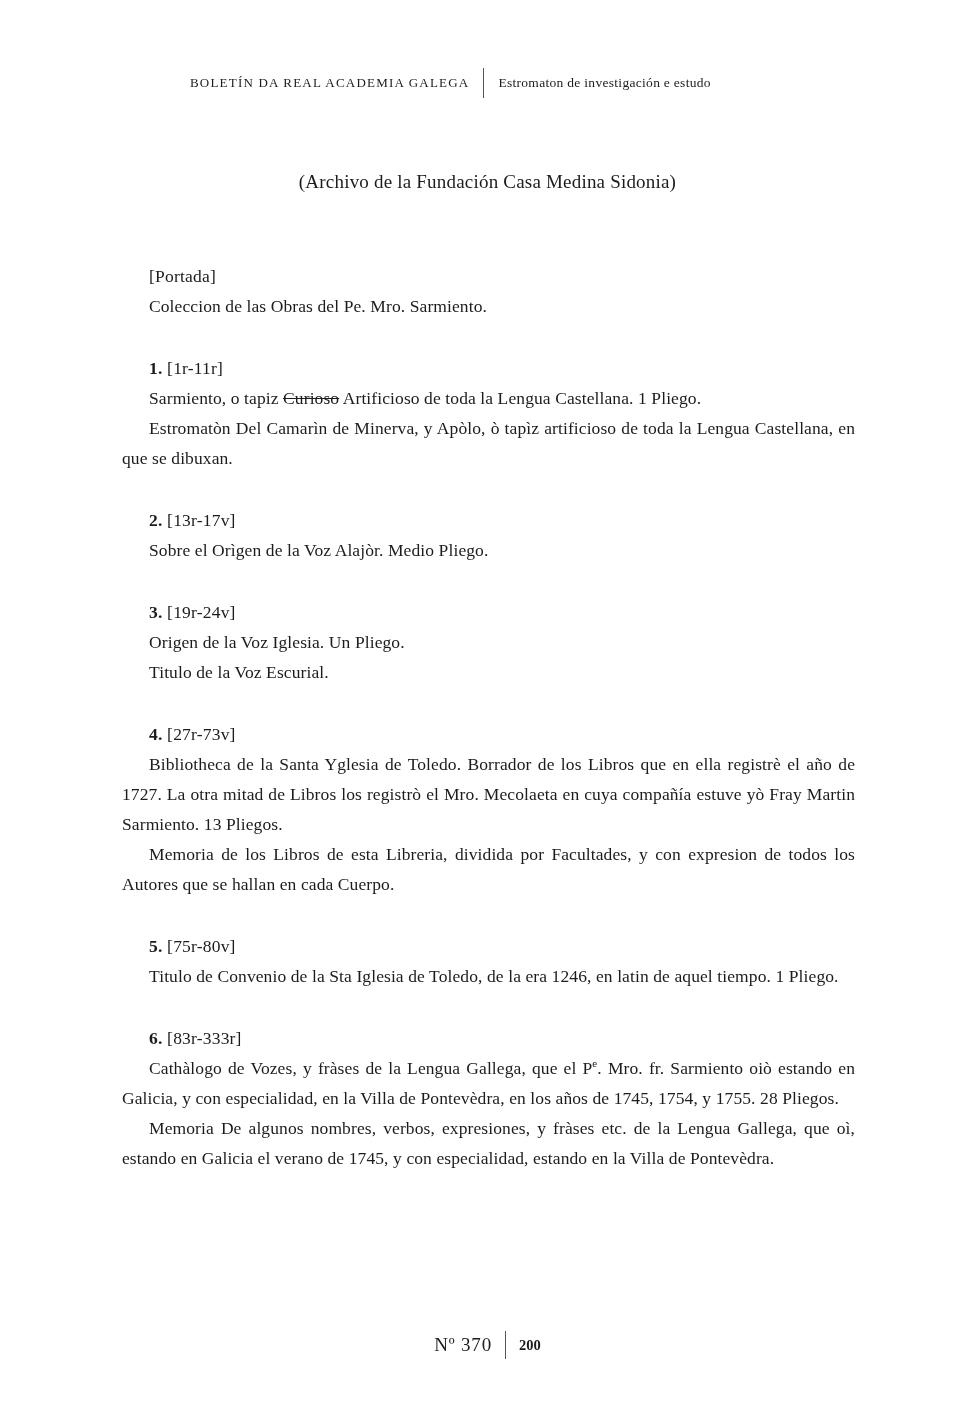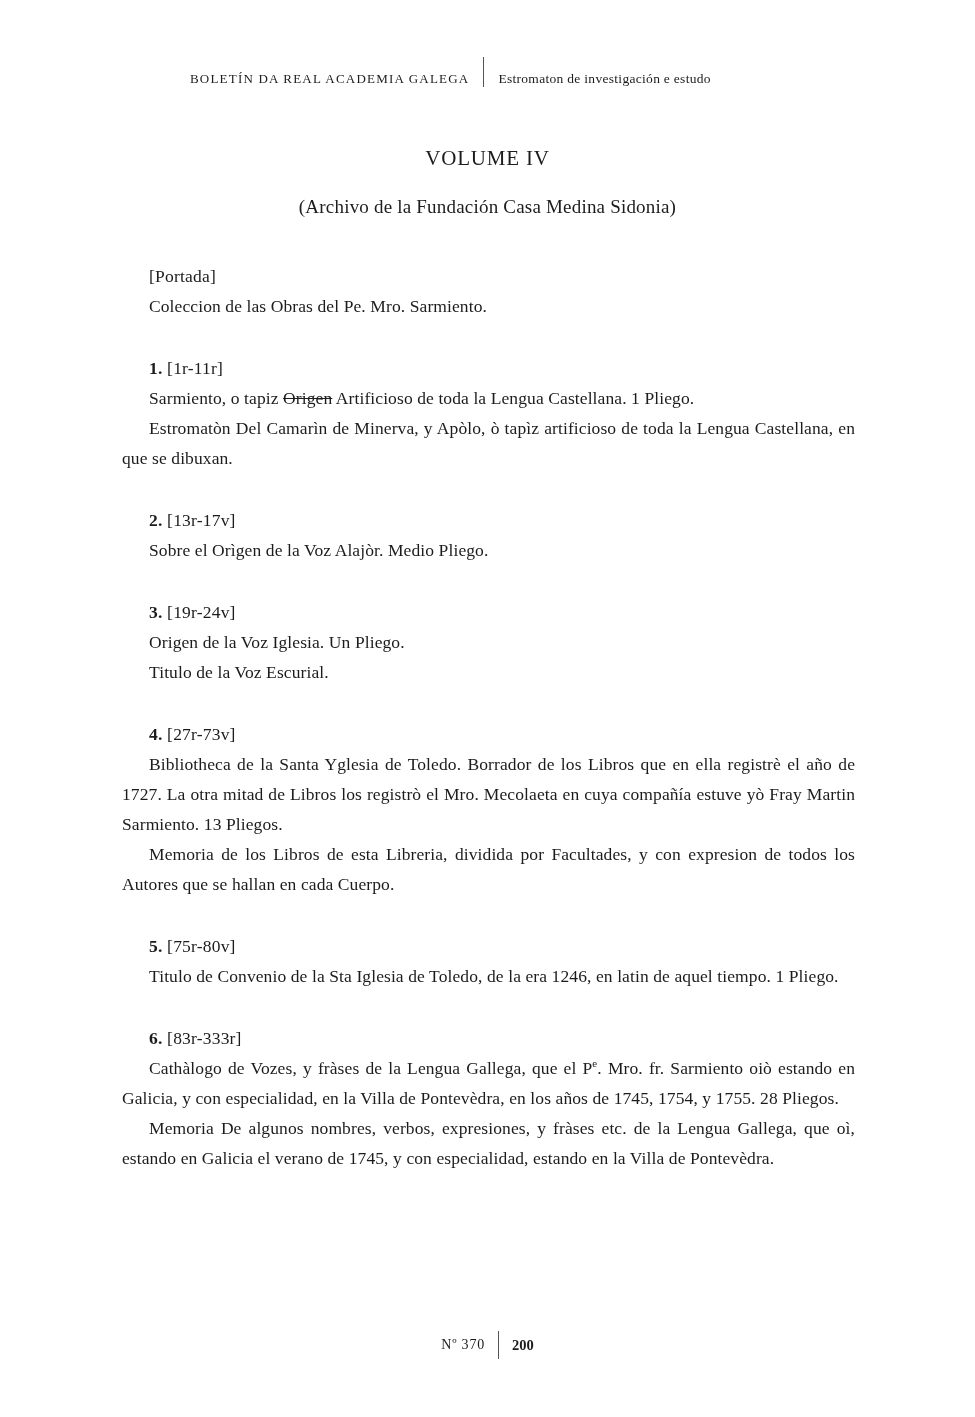--- a/index.html
+++ b/index.html
@@ -11,24 +11,24 @@
     background: #ffffff;
     font-family: "Liberation Serif", serif;
     color: #1c1c1c;
     box-sizing: border-box;
     overflow: hidden;
   }
 
   
   .header {
     position: absolute;
-    top: 57px;
+    top: 68px;
     left: 190px;
     display: flex;
-    align-items: flex-end;
+    align-items: center;
   }
   .header-left {
     font-size: 13px;
     letter-spacing: 1.2px;
     white-space: nowrap;
   }
   .header-divider {
     width: 1px;
     height: 30px;
     background: #555;
@@ -94,21 +94,21 @@
   .footer {
     position: absolute;
     bottom: 58px;
     left: 0;
     right: 0;
     display: flex;
     justify-content: center;
     align-items: center;
   }
   .footer-issue {
-    font-size: 14px;
+    font-size: 19px;
     letter-spacing: 0.8px;
   }
   .footer-divider {
     width: 1px;
     height: 28px;
     background: #555;
     margin: 0 13px;
   }
   .footer-page {
     font-size: 14.5px;
@@ -120,32 +120,31 @@
 
 <div class="page">
 
   <div class="header">
     <span class="header-left">BOLETÍN DA REAL ACADEMIA GALEGA</span>
     <span class="header-divider"></span>
     <span class="header-right">Estromaton de investigación e estudo</span>
   </div>
 
   <div class="title-block">
-    <div class="doc-title">VOLUME IV</div>
     <div class="doc-subtitle">(Archivo de la Fundación Casa Medina Sidonia)</div>
   </div>
 
   <div class="entries">
       <section class="entry">
         <div class="entry-heading">[Portada]</div>
         <p class="para italic"><span>Coleccion de las Obras del Pe. Mro. Sarmiento.</span></p>
       </section>
       <section class="entry">
         <div class="entry-heading"><b>1. </b>[1r-11r]</div>
-        <p class="para italic"><span>Sarmiento, o tapiz </span><s>Origen</s><span> Artificioso de toda la Lengua Castellana. 1 Pliego.</span></p>
+        <p class="para italic"><span>Sarmiento, o tapiz </span><s>Curioso</s><span> Artificioso de toda la Lengua Castellana. 1 Pliego.</span></p>
         <p class="para roman"><span>Estromatòn Del Camarìn de Minerva, y Apòlo, ò tapìz artificioso de toda la Lengua Castellana, en que se dibuxan.</span></p>
       </section>
       <section class="entry">
         <div class="entry-heading"><b>2. </b>[13r-17v]</div>
         <p class="para italic"><span>Sobre el Orìgen de la Voz Alajòr. Medio Pliego.</span></p>
       </section>
       <section class="entry">
         <div class="entry-heading"><b>3. </b>[19r-24v]</div>
         <p class="para italic"><span>Origen de la Voz Iglesia. Un Pliego.</span></p>
         <p class="para roman"><span>Titulo de la Voz Escurial.</span></p>

